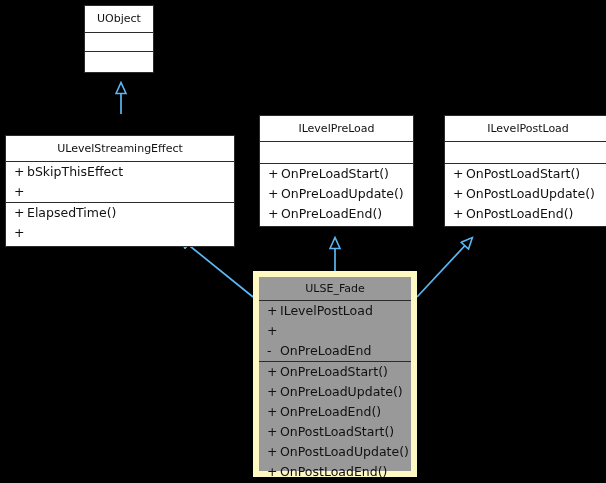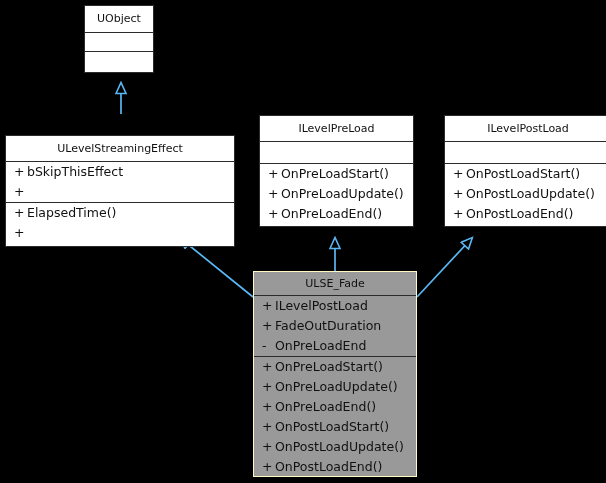--- a/index.html
+++ b/index.html
@@ -15,21 +15,21 @@
   .uml-class{
     position:absolute;
     box-sizing:border-box;
     border:1px solid #2b2b2b;
     background:#ffffff;
     display:flex;flex-direction:column;
     box-shadow:0 0 0 0 transparent;
   }
   .uml-class.highlight{
     background:#999999;
-    border:1px solid #fef9c3;
+    border:6px solid #fef9c3;
   }
   .compartment{
     box-sizing:border-box;
     border-bottom:1px solid #2b2b2b;
     display:flex;flex-direction:column;
     justify-content:center;
   }
   .compartment:last-child{border-bottom:none;}
 
   .cls-name{
@@ -167,21 +167,20 @@
     <div class="compartment" style="height:24px;">
       <div class="cls-name">ULSE_Fade</div>
     </div>
     <div class="compartment">
       <div class="member-row">
         <span class="vis">+</span>
         <span class="mname">ILevelPostLoad</span>
       </div>
       <div class="member-row">
         <span class="vis">+</span>
-        <span class="mname">FadeOutDuration</span>
       </div>
       <div class="member-row">
         <span class="vis">-</span>
         <span class="mname">OnPreLoadEnd</span>
       </div>
     </div>
     <div class="compartment">
       <div class="member-row">
         <span class="vis">+</span>
         <span class="mname">OnPreLoadStart()</span>

